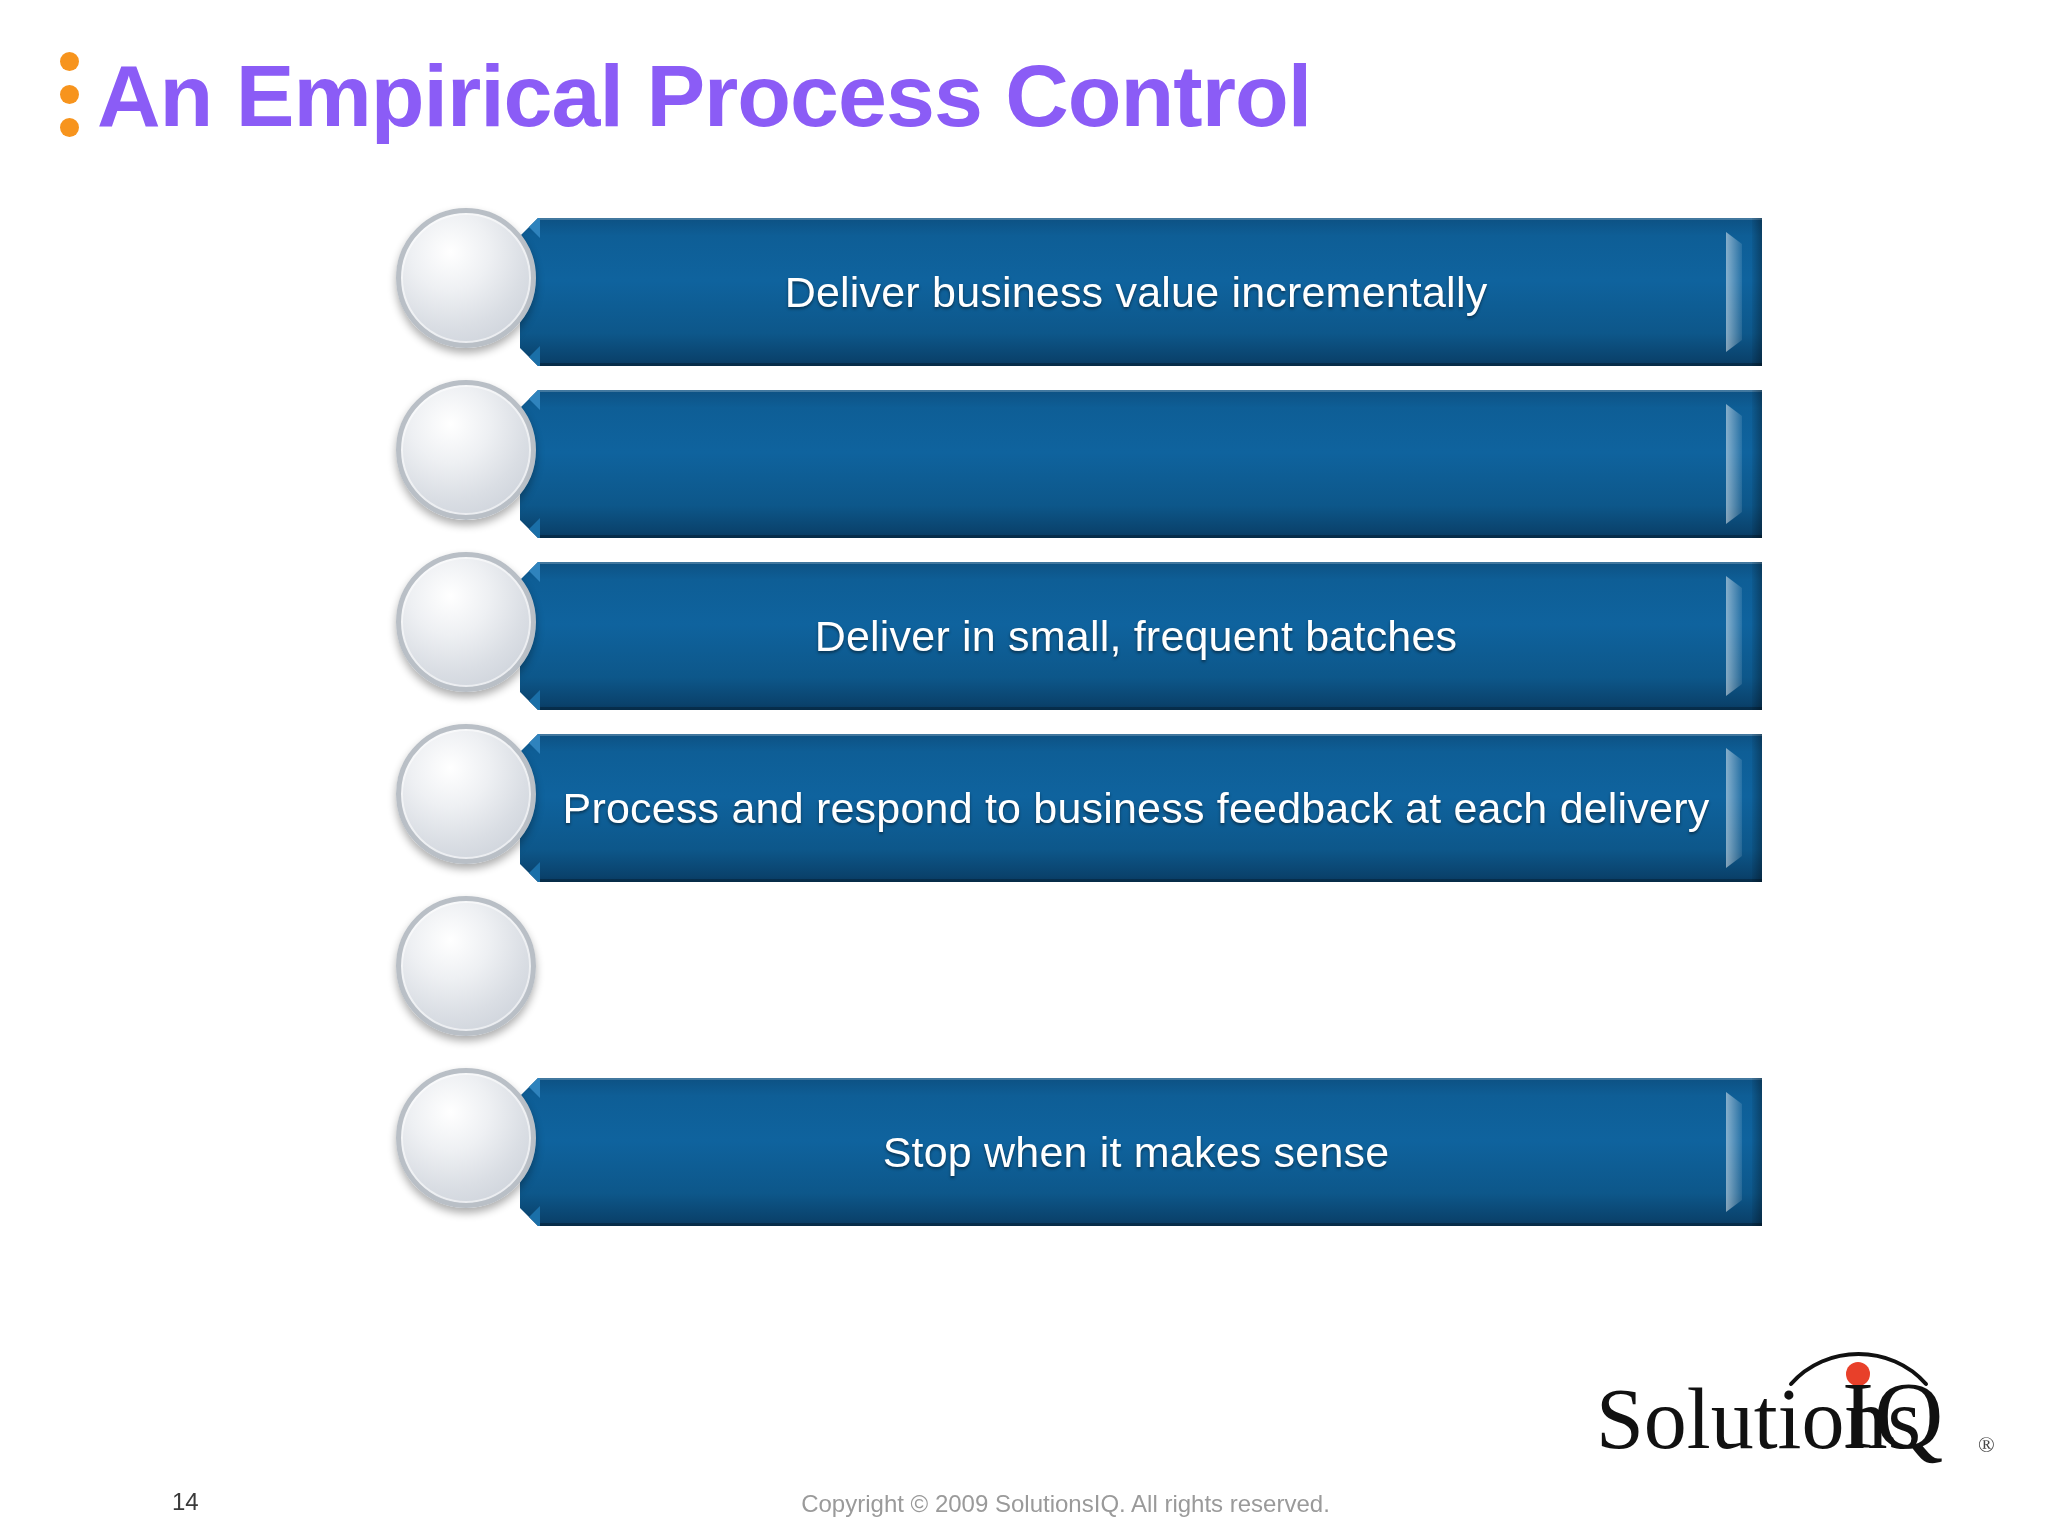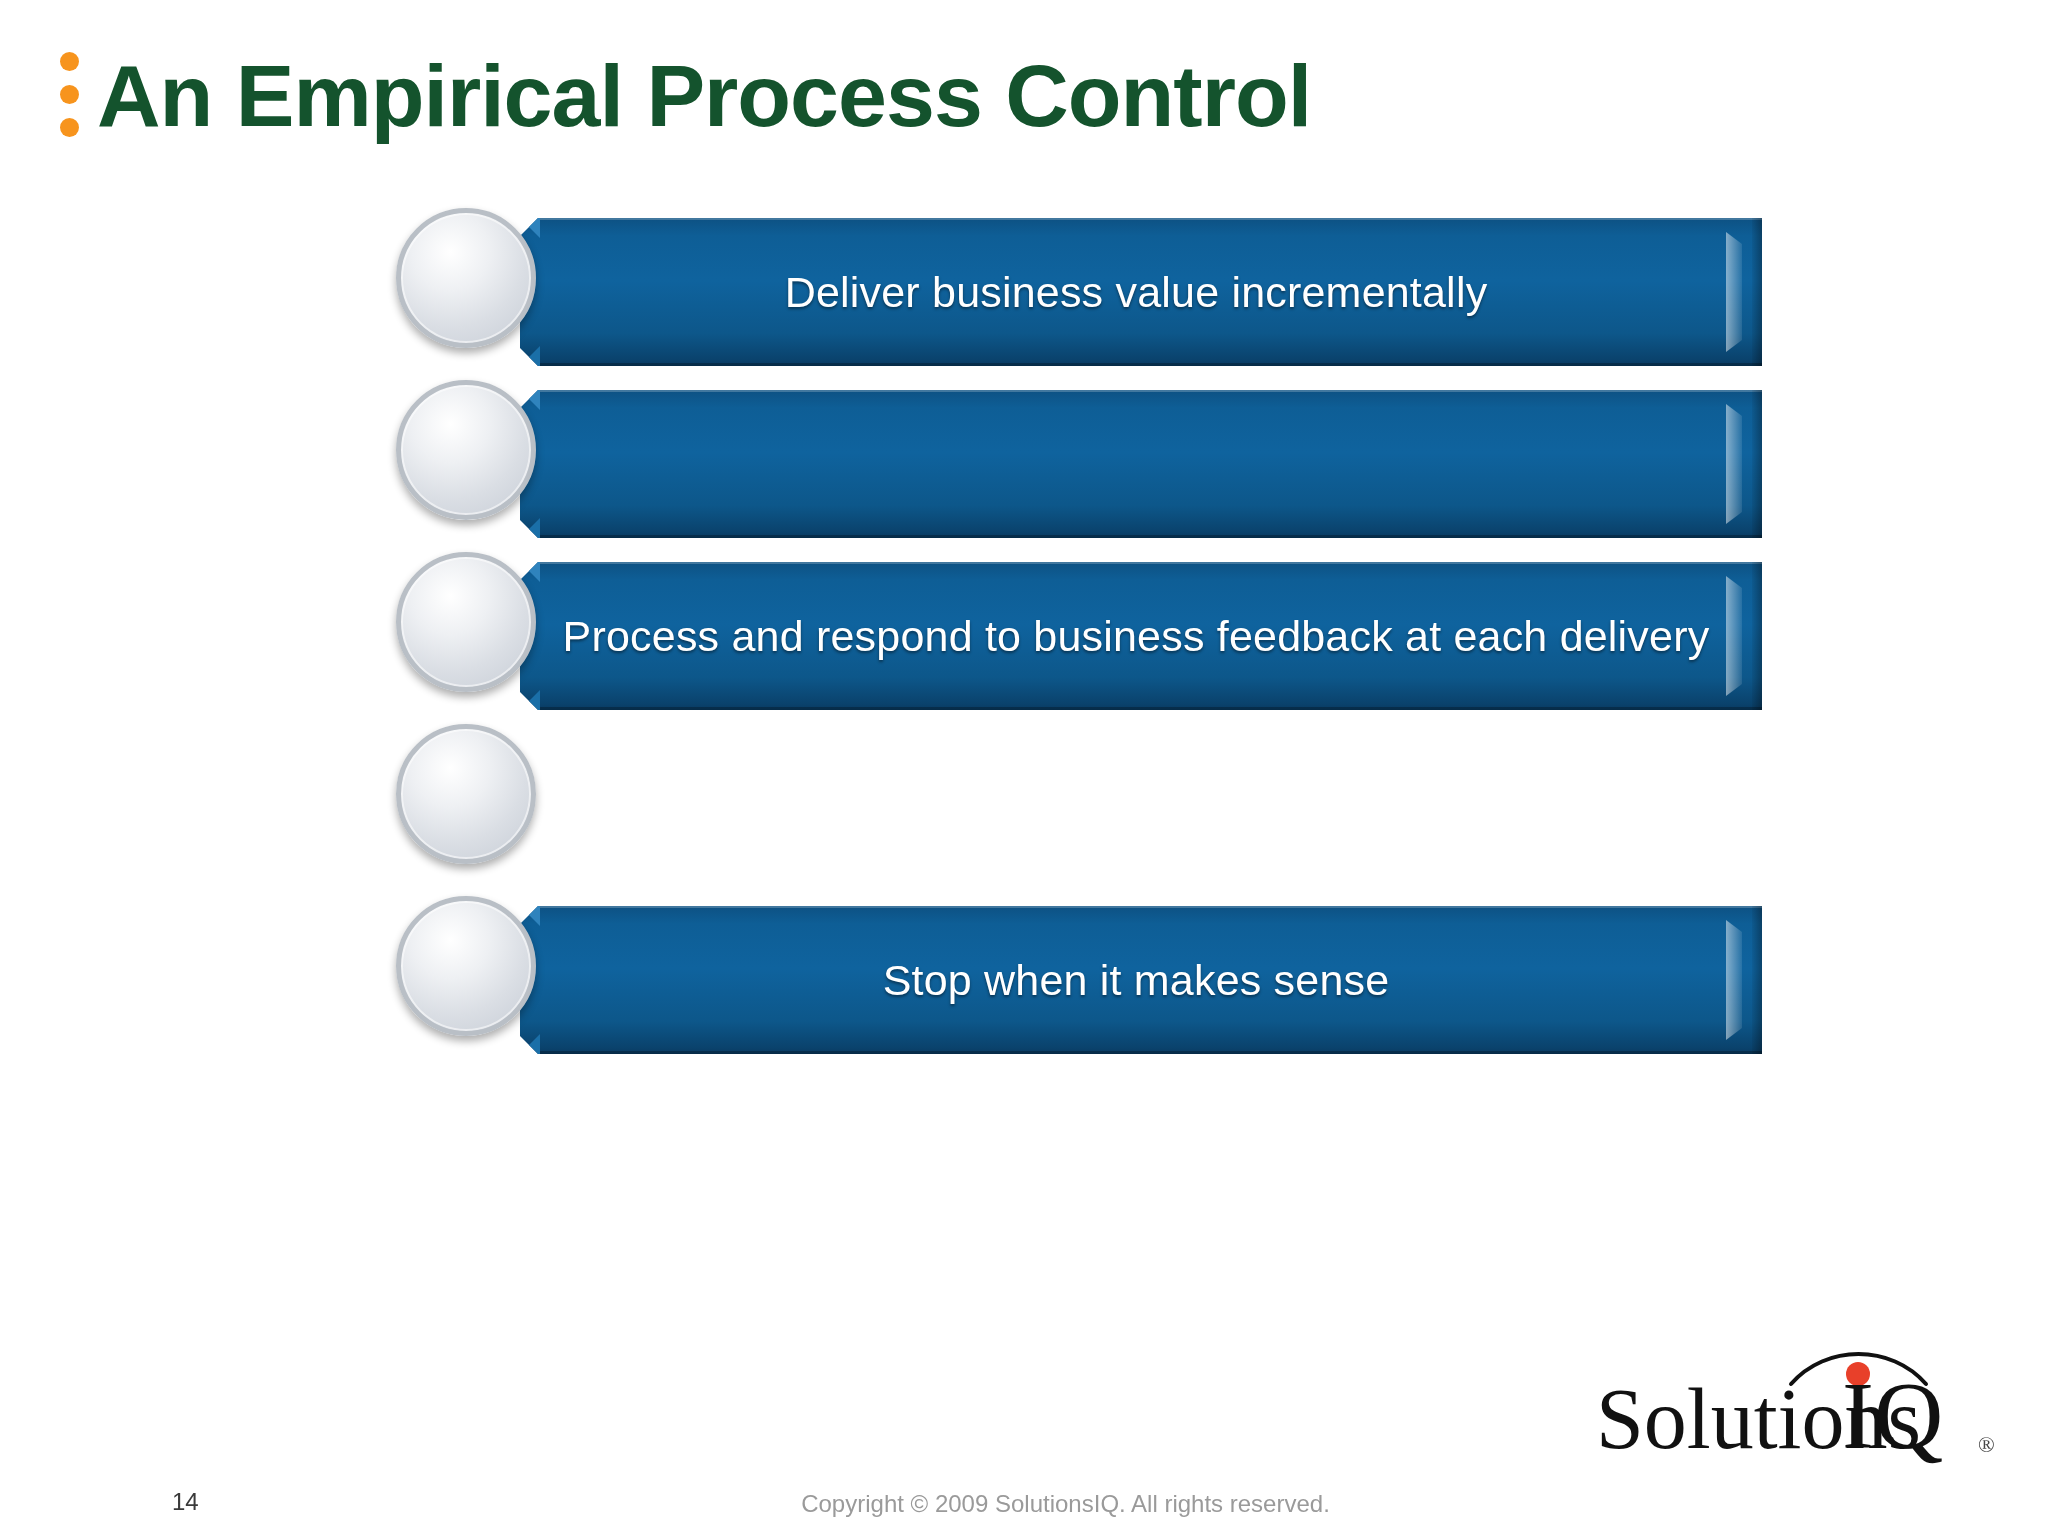--- a/index.html
+++ b/index.html
@@ -29,21 +29,21 @@
     padding-bottom:4px;
   }
   .title-dot {
     width:19px; height:19px;
     border-radius:50%;
     background:#F7941D;
   }
   #page-title {
     font-size:88px;
     font-weight:bold;
-    color:#14532d;
+    color:#8b5cf6;
     letter-spacing:-1px;
     line-height:1.05;
     white-space:nowrap;
   }
 
   
   #bars {
     position:absolute;
     left:0; top:208px;
     width:2048px;
@@ -186,20 +186,32 @@
         <span class="bevel-tl"></span>
         <span class="bevel-bl"></span>
         <span class="bar-top-line"></span>
         <span class="bar-bottom-line"></span>
         <span class="bar-cap"></span>
         <span class="bar-cap-edge"></span>
       </div>
       <div class="bar-circle"></div>
     </div>
 
+    <div class="bar-row">
+      <div class="bar-body">
+        <span class="bevel-tl"></span>
+        <span class="bevel-bl"></span>
+        <span class="bar-top-line"></span>
+        <span class="bar-bottom-line"></span>
+        <span class="bar-cap"></span>
+        <span class="bar-cap-edge"></span>
+        <span class="bar-label">Deliver in small, frequent batches</span>
+      </div>
+      <div class="bar-circle"></div>
+    </div>
 
     <div class="bar-row">
       <div class="bar-body">
         <span class="bevel-tl"></span>
         <span class="bevel-bl"></span>
         <span class="bar-top-line"></span>
         <span class="bar-bottom-line"></span>
         <span class="bar-cap"></span>
         <span class="bar-cap-edge"></span>
         <span class="bar-label">Process and respond to business feedback at each delivery</span>

